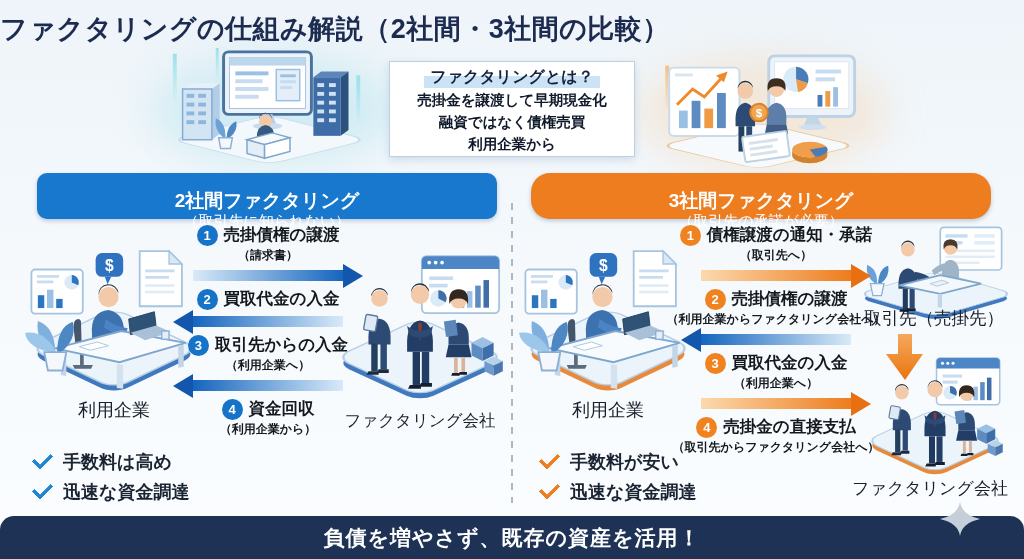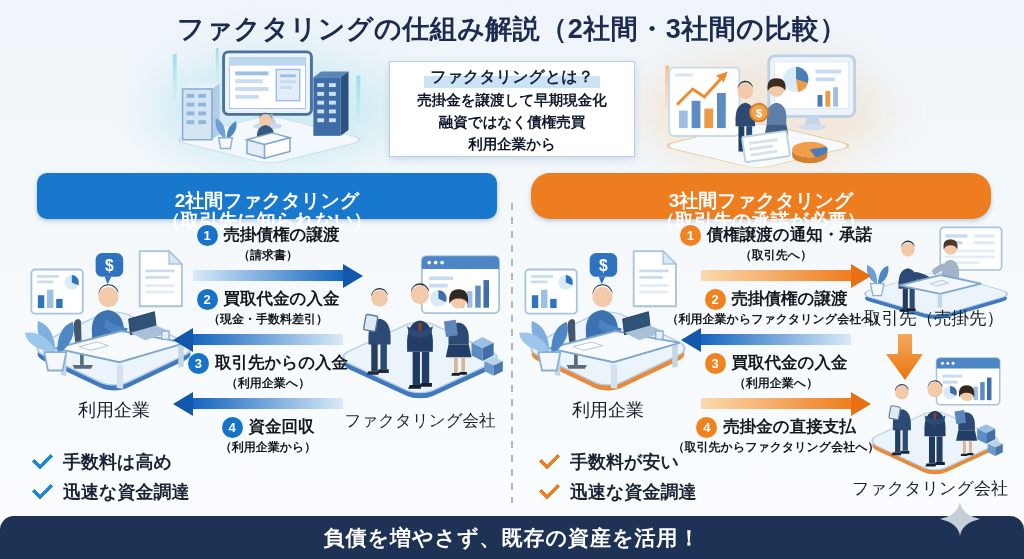--- a/index.html
+++ b/index.html
@@ -4,36 +4,36 @@
 <style>
   html,body{margin:0;padding:0;}
   body{font-family:"Liberation Sans","DejaVu Sans",sans-serif;}
   #stage{position:relative;width:1024px;height:559px;overflow:hidden;
          background:linear-gradient(180deg,#eef4f9 0%,#f6fafd 55%,#fbfdff 100%);}
   .abs{position:absolute;}
   .glow{position:absolute;border-radius:50%;filter:blur(20px);}
   #glow-l{left:150px;top:55px;width:250px;height:110px;background:rgba(140,215,230,.30);}
   #glow-r{left:638px;top:58px;width:250px;height:110px;background:rgba(248,186,120,.25);}
 
-  #title{left:0;right:0;top:11px;text-align:center;font-size:27px;font-weight:800;
+  #title{left:0;right:0;top:11px;font-size:27px;font-weight:800;
          color:#1c2b4f;letter-spacing:.5px;}
 
   #intro-box{left:389px;top:61px;width:246px;height:96px;background:#fff;
              border:1.5px solid #b9cfe4;border-radius:0;box-shadow:0 3px 8px rgba(110,145,180,.25);
              text-align:center;padding-top:5px;box-sizing:border-box;}
   #intro-heading{display:inline-block;font-size:16px;font-weight:800;color:#13233f;
              background:linear-gradient(transparent 42%,#cbe3f4 42%);padding:0 6px;margin-bottom:2px;}
   .intro-line{font-size:14.5px;font-weight:700;color:#10192a;line-height:1.5;}
 
   .panel-header{width:460px;height:46px;border-radius:10px;color:#fff;text-align:center;
                 box-sizing:border-box;padding-top:16px;box-shadow:0 2px 4px rgba(80,110,150,.35);}
   #header-left{left:37px;top:173px;background:#1778cd;}
   #header-right{left:531px;top:173px;background:#ee7d1f;border-radius:19px;}
   .ph-main{font-size:19px;font-weight:800;line-height:24px;}
-  .ph-sub{font-size:19px;font-weight:700;line-height:16px;}
+  .ph-sub{font-size:15px;font-weight:400;line-height:16px;}
 
   #divider{left:511px;top:203px;width:2px;height:300px;
            background:repeating-linear-gradient(180deg,#aeb8c2 0 7px,transparent 7px 14px);}
 
   .steps{position:absolute;display:flex;flex-direction:column;align-items:center;}
   #steps-left{left:176px;top:224px;width:184px;}
   #steps-right{left:660px;top:224px;width:232px;}
   .step{text-align:center;margin-bottom:2px;}
   .step-head{display:flex;align-items:center;justify-content:center;gap:6px;}
   .badge{width:21px;height:21px;border-radius:50%;color:#fff;font-size:13px;font-weight:800;
@@ -383,21 +383,20 @@
         <span class="s-label">売掛債権の譲渡</span>
         </div>
       <div class="s-note">（請求書）</div>
     </div>
     <div class="arrow blue right"></div>
     <div class="step">
       <div class="step-head">
           <span class="badge blue">2</span>
         <span class="s-label">買取代金の入金</span>
         </div>
-      <div class="s-note">（現金・手数料差引）</div>
     </div>
     <div class="arrow blue left"></div>
     <div class="step">
       <div class="step-head">
           <span class="badge blue">3</span>
         <span class="s-label">取引先からの入金</span>
         </div>
       <div class="s-note">（利用企業へ）</div>
     </div>
     <div class="arrow blue left"></div>

